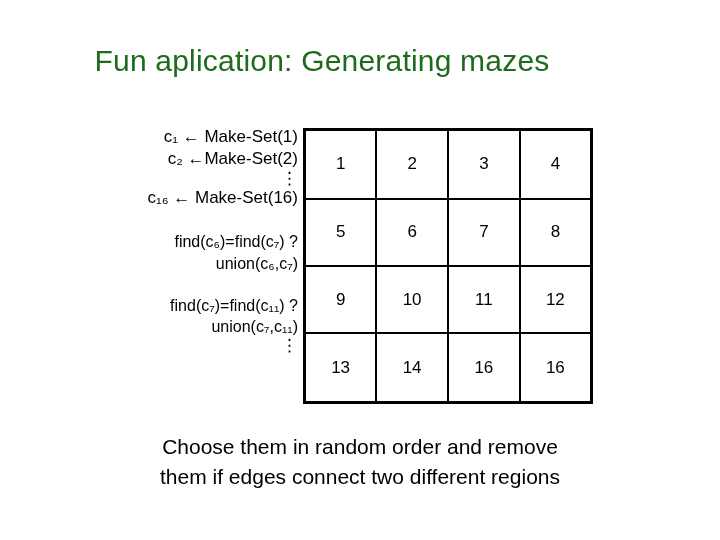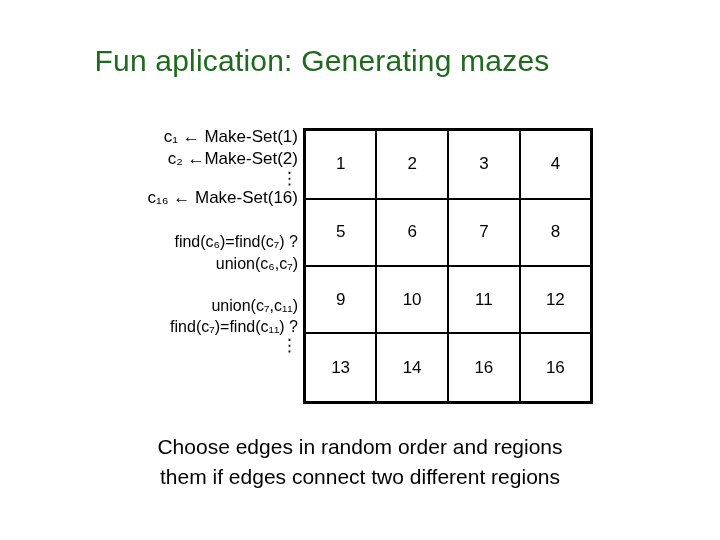--- a/index.html
+++ b/index.html
@@ -123,22 +123,22 @@
     <div class="gap-a"></div>
 
     <div class="eq-block group2">
       <div class="eq-line">find(c₆)=find(c₇) ?</div>
       <div class="eq-line">union(c₆,c₇)</div>
     </div>
 
     <div class="gap-b"></div>
 
     <div class="eq-block group3">
+      <div class="eq-line">find(c₇)=find(c₁₁) ?</div>
       <div class="eq-line">union(c₇,c₁₁)</div>
-      <div class="eq-line">find(c₇)=find(c₁₁) ?</div>
       <div class="vdots"><span>⋮</span></div>
     </div>
   </div>
 
   <div class="grid-wrap">
     <table class="grid-table">
       <tbody>
           <tr>
         <td>1</td>
         <td>2</td>
@@ -161,17 +161,17 @@
         <td>13</td>
         <td>14</td>
         <td>16</td>
         <td>16</td>
       </tr>
     </tbody>
       </table>
   </div>
 
   <div class="caption">
-    <div class="caption-line">Choose edges in random order and regions</div>
+    <div class="caption-line">Choose them in random order and remove</div>
     <div class="caption-line">them if edges connect two different regions</div>
   </div>
 
 </div>
 
 </body></html>

